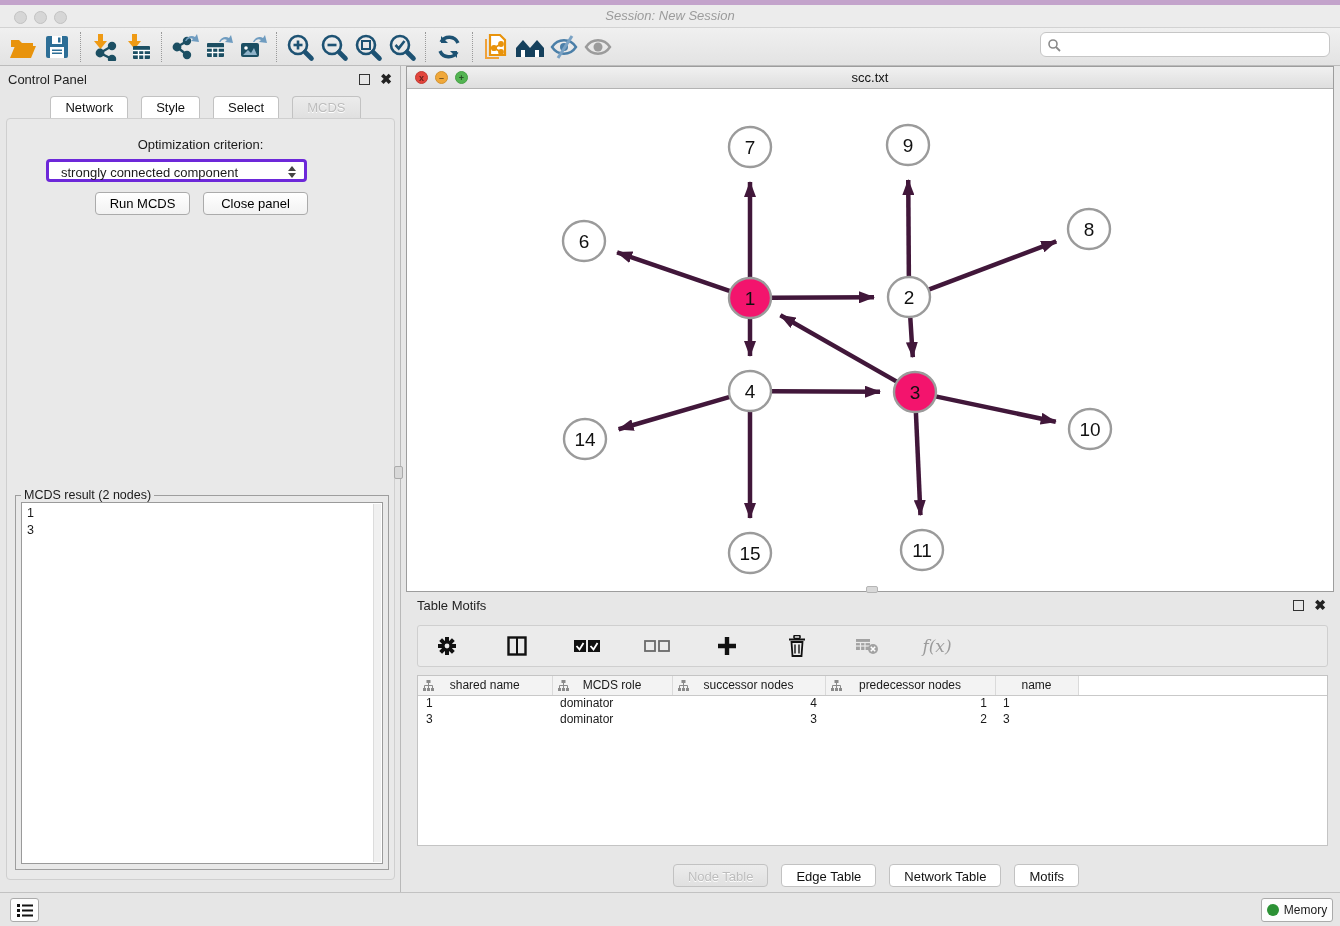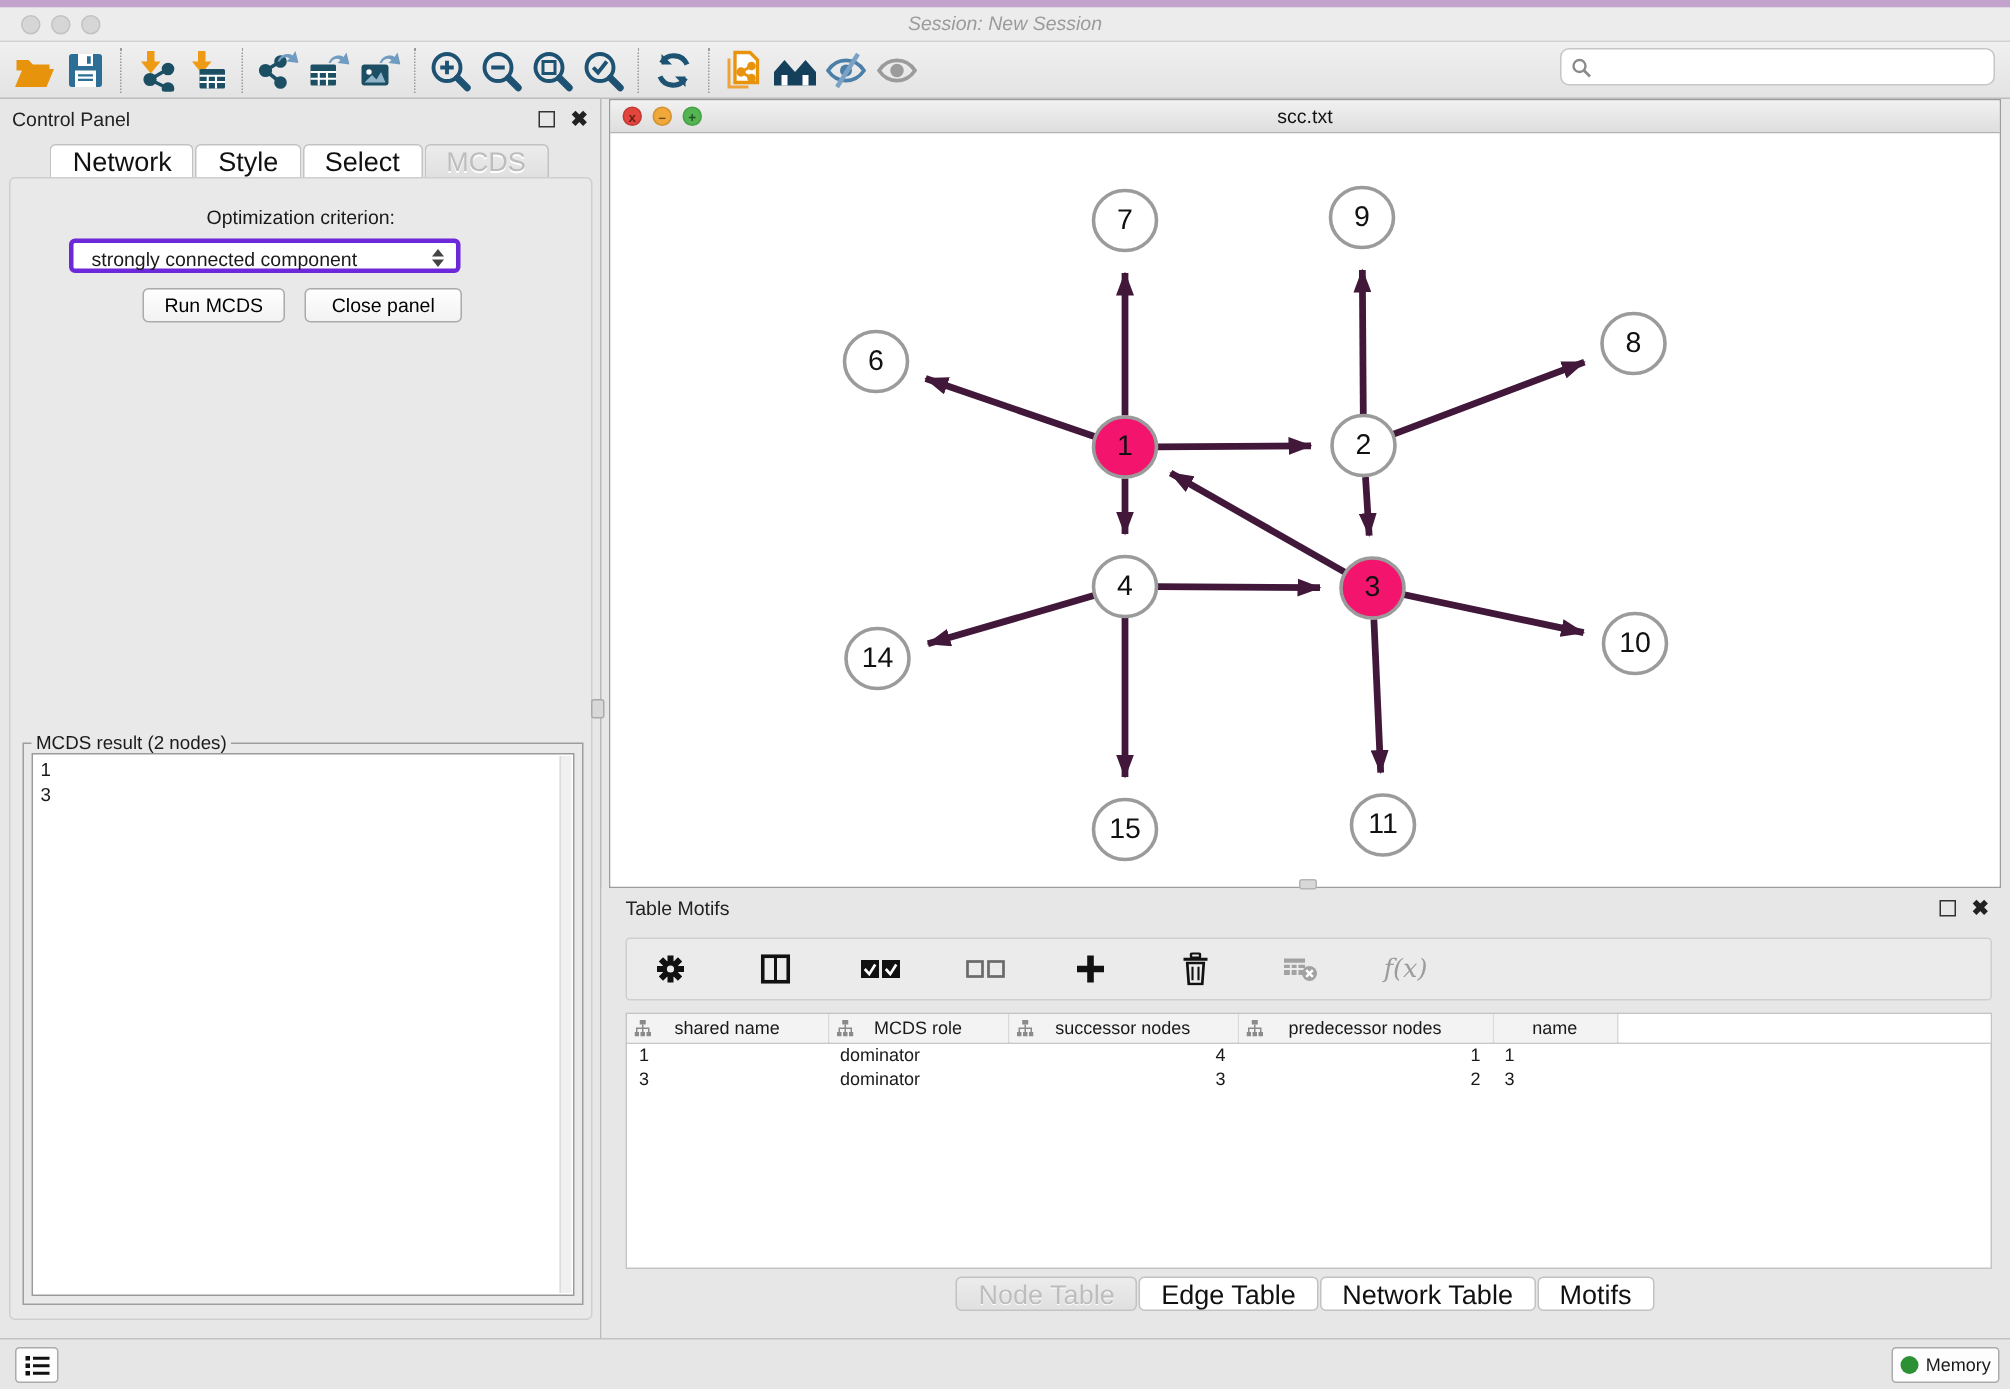--- a/index.html
+++ b/index.html
@@ -21,21 +21,21 @@
   #search-box { position:absolute; right:10px; top:4px; width:290px; height:25px; background:#ffffff; border:1px solid #c6c6c6; border-radius:6px; display:flex; align-items:center; padding-left:6px; }
   #search-box input { border:none; outline:none; flex:1; font-size:13px; font-family:"Liberation Sans",sans-serif; background:transparent; }
 
   
   #control-panel { left:0; top:66px; width:401px; height:826px; background:#e7e7e7; border-right:1px solid #b9b9b9; }
   .panel-header { height:26px; display:flex; align-items:center; padding:0 8px; font-size:13px; color:#222; }
   .panel-header .spacer { flex:1; }
   .float-box { width:11px; height:11px; border:1.5px solid #333; margin-right:10px; cursor:pointer; }
   .close-x { font-size:14px; font-weight:bold; color:#222; cursor:pointer; line-height:11px; }
   #cp-tabs { position:absolute; left:0; top:30px; width:100%; display:flex; justify-content:center; z-index:3; }
-  .tab { background:#ffffff; border:1px solid #c2c2c2; border-bottom:none; padding:2px 14px; font-size:18px; color:#111; border-radius:4px 4px 0 0; margin-right:1px; cursor:pointer; height:22px; line-height:18px; }
+  .tab { background:#ffffff; border:1px solid #c2c2c2; border-bottom:none; padding:2px 14px; font-size:13px; color:#111; border-radius:4px 4px 0 0; margin-right:1px; cursor:pointer; height:22px; line-height:18px;margin-left:12px; }
   .tab.active { background:linear-gradient(#ececec,#e0e0e0); color:#bdbdbd; text-shadow:0 1px 0 #fff; }
   #cp-inner { position:absolute; left:6px; top:52px; width:389px; height:762px; background:#e9e9e9; border:1px solid #cfcfcf; border-radius:4px; }
   #opt-label { width:100%; text-align:center; margin-top:18px; font-size:13px; }
   #opt-select { position:absolute; left:39px; top:40px; width:261px; height:23px; background:#ffffff; border:3px solid #6d28d9; border-radius:4px; font-size:13px; line-height:21px; padding-left:12px; cursor:pointer; }
   .stepper { position:absolute; right:8px; top:4px; }
   .stepper .up { width:0; height:0; border-left:4px solid transparent; border-right:4px solid transparent; border-bottom:5px solid #444; margin-bottom:2px; }
   .stepper .down { width:0; height:0; border-left:4px solid transparent; border-right:4px solid transparent; border-top:5px solid #444; }
   .cp-btn { position:absolute; top:73px; height:23px; background:linear-gradient(#ffffff,#f2f2f2); border:1px solid #ababab; border-radius:4px; font-size:13px; font-family:"Liberation Sans",sans-serif; cursor:pointer; }
   #run-btn { left:88px; width:95px; }
   #close-btn { left:196px; width:105px; }
@@ -62,21 +62,21 @@
   .tp-icon { width:38px; height:34px; display:flex; align-items:center; justify-content:center; cursor:pointer; }
   .fx { font-family:"DejaVu Serif", serif; font-style:italic; font-size:17px; color:#9b9b9b; }
   #data-table { position:absolute; left:16px; top:83px; width:911px; height:171px; background:#ffffff; border:1px solid #c4c4c4; font-size:12px; }
   #data-table table { border-collapse:collapse; width:100%; table-layout:fixed; }
   #data-table th { height:19px; background:#f3f3f3; border-right:1px solid #dadada; border-bottom:1px solid #c9c9c9; font-weight:normal; font-size:12px; position:relative; text-align:center; }
   #data-table th.filler { background:#ffffff; border-right:none; }
   #data-table td { height:16px; padding:0 8px; font-size:12px; }
   #data-table td.num { text-align:right; }
   .th-ic { position:absolute; left:5px; top:4px; }
   
-  #tp-tabs { position:absolute; left:0; bottom:18px; width:100%; display:flex; justify-content:center; }
+  #tp-tabs { position:absolute; left:0; bottom:5px; width:100%; display:flex; justify-content:center; }
   #tp-tabs .tab { border-radius:4px; border-bottom:1px solid #c2c2c2; height:23px; line-height:19px; }
 
   
   #status-bar { left:0; top:892px; width:1340px; height:34px; background:#e6e6e6; border-top:1px solid #c2c2c2; }
   #list-btn { position:absolute; left:10px; top:5px; width:29px; height:24px; background:#fdfdfd; border:1px solid #ababab; border-radius:3px; display:flex; align-items:center; justify-content:center; cursor:pointer; }
   #memory-btn { position:absolute; right:7px; top:5px; width:72px; height:24px; background:#fdfdfd; border:1px solid #ababab; border-radius:3px; display:flex; align-items:center; justify-content:center; font-size:12px; gap:5px; cursor:pointer; }
   #memory-dot { width:12px; height:12px; border-radius:50%; background:#2c9135; }
 </style>
 </head>
 <body>

